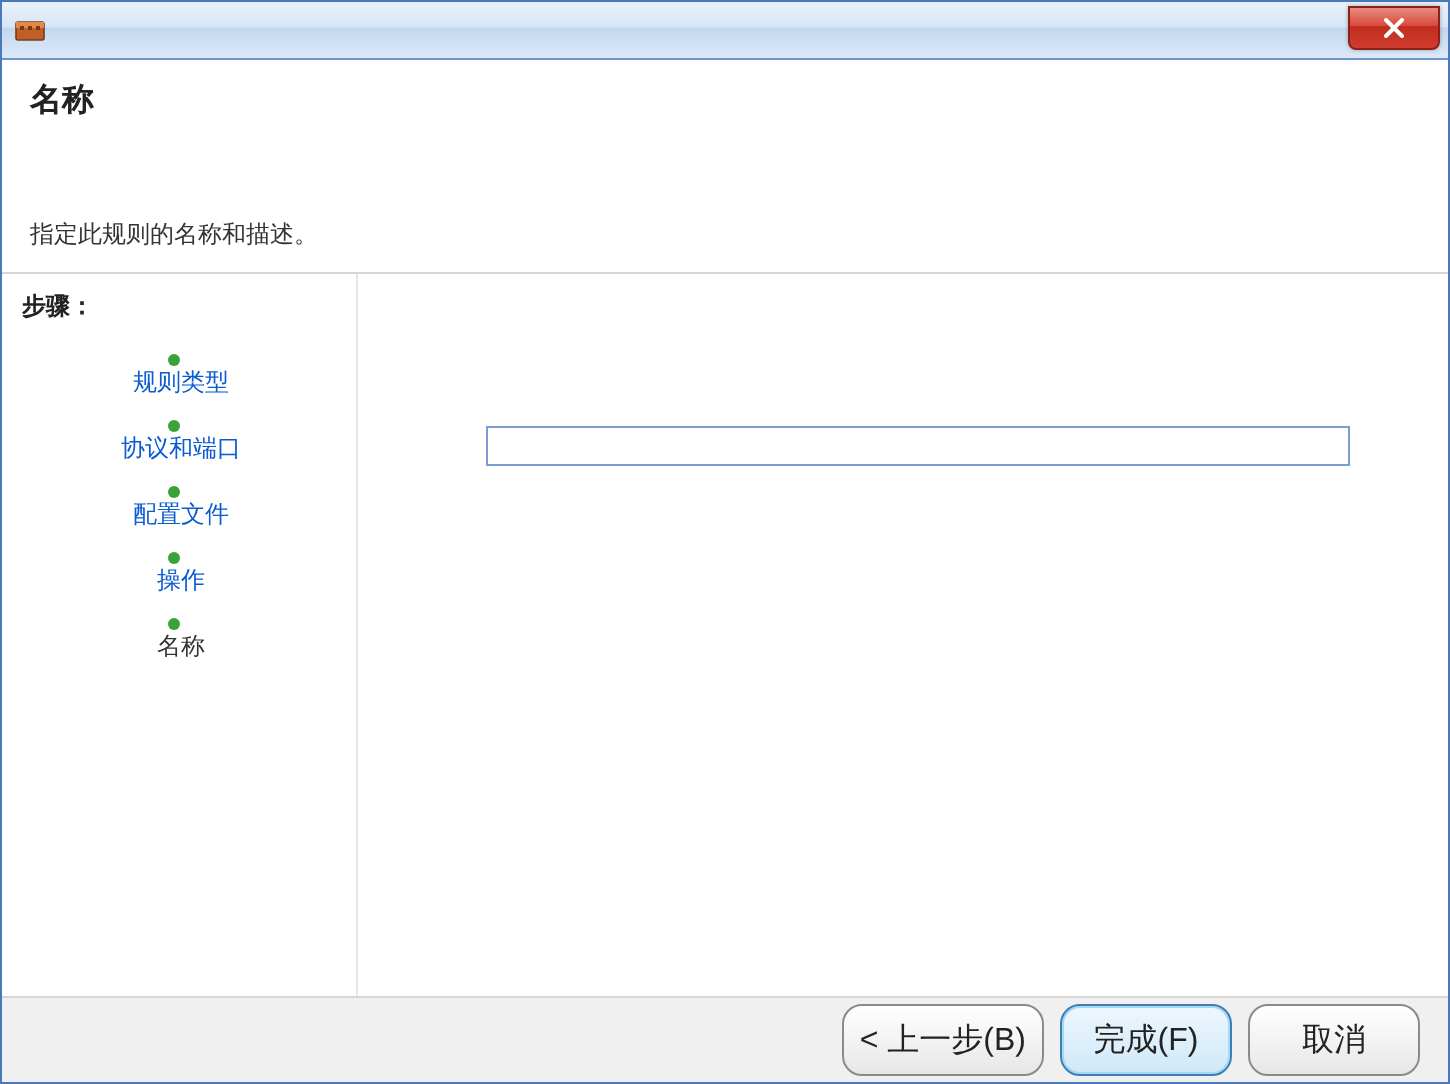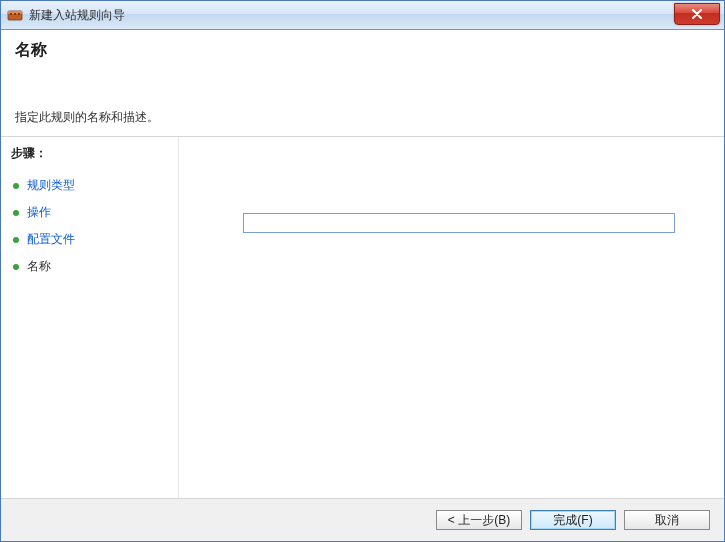--- a/index.html
+++ b/index.html
@@ -98,20 +98,21 @@
   .steps-list {
     list-style: none;
     margin: 0;
     padding: 0;
   }
   .steps-list li {
     display: flex;
     align-items: center;
     padding: 5px 0 5px 2px;
     font-size: 12px;
+    flex-direction: column;
   }
   .steps-list .bullet {
     width: 6px;
     height: 6px;
     border-radius: 50%;
     background: #3aa23a;
     margin-right: 8px;
     flex-shrink: 0;
   }
   .steps-list .link {
@@ -161,29 +162,29 @@
     background: #f0f0f0;
     border-top: 1px solid #d6d6d6;
     display: flex;
     align-items: center;
     justify-content: flex-end;
     padding: 0 14px;
     gap: 8px;
   }
   .btn {
     min-width: 86px;
-    height: 20px;
+    height: 36px;
     box-sizing: border-box;
     border: 1px solid #8a8a8a;
     background: linear-gradient(to bottom, #ffffff, #e7e7e7);
-    font-size: 12px;
+    font-size: 16px;
     color: #222;
     cursor: pointer;
     padding: 0 8px;
-    border-radius: 0;
+    border-radius: 10px;
   }
   .btn-default {
     border: 1px solid #3c7fb1;
     background: linear-gradient(to bottom, #eef7fd, #cfe8f9);
     box-shadow: inset 0 0 0 1px #a7d7f6;
   }
 </style>
 </head>
 <body>
 
@@ -192,21 +193,20 @@
   <div class="titlebar">
     <span class="icon">
       <svg width="16" height="16" viewBox="0 0 16 16">
         <rect x="1" y="4" width="14" height="9" rx="1" fill="#c06028" stroke="#7a3a16" stroke-width="0.8"></rect>
         <rect x="1" y="4" width="14" height="3" fill="#e08a4a"></rect>
         <rect x="3" y="6" width="2" height="2" fill="#7a3a16"></rect>
         <rect x="7" y="6" width="2" height="2" fill="#7a3a16"></rect>
         <rect x="11" y="6" width="2" height="2" fill="#7a3a16"></rect>
       </svg>
     </span>
-    <span class="title">新建入站规则向导</span>
     <div class="close-btn">
       <span>
         <svg width="12" height="10" viewBox="0 0 12 10">
           <path d="M2 1 L10 9 M10 1 L2 9" stroke="#fff" stroke-width="2" stroke-linecap="round"></path>
         </svg>
       </span>
     </div>
   </div>
 
   <div class="header">
@@ -218,25 +218,29 @@
 
     <div class="sidebar">
       <div class="steps-title">步骤：</div>
       <ul class="steps-list">
         <li>
           <span class="bullet"></span>
           <span class="link">规则类型</span>
         </li>
         <li>
           <span class="bullet"></span>
+          <span class="link">协议和端口</span>
+        </li>
+        <li>
+          <span class="bullet"></span>
+          <span class="link">配置文件</span>
+        </li>
+        <li>
+          <span class="bullet"></span>
           <span class="link">操作</span>
-        </li>
-        <li>
-          <span class="bullet"></span>
-          <span class="link">配置文件</span>
         </li>
         <li>
           <span class="bullet"></span>
           <span class="current">名称</span>
         </li>
       </ul>
     </div>
 
     <div class="main">
       <div class="field-row">

